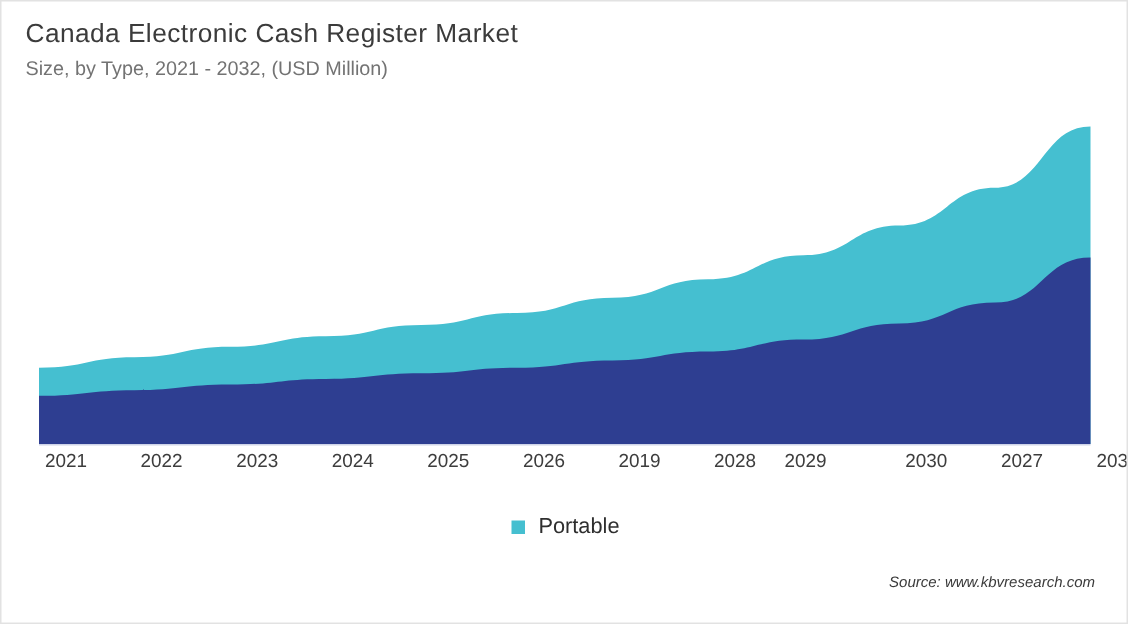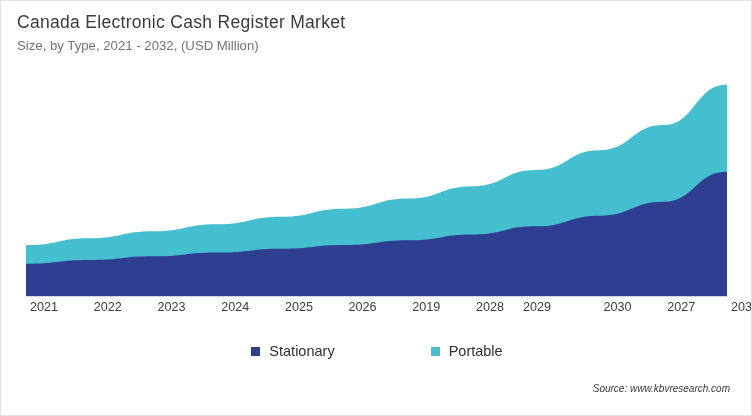--- a/index.html
+++ b/index.html
@@ -125,24 +125,20 @@
       <span class="xtick" style="left: 382.364px;">2019</span>
       <span class="xtick" style="left: 446.091px;">2028</span>
       <span class="xtick" style="left: 493px;">2029</span>
       <span class="xtick" style="left: 573.545px;">2030</span>
       <span class="xtick" style="left: 637.273px;">2027</span>
       <span class="xtick" style="left: 701px;">2032</span>
     </div>
 
   <div id="legend">
       <div class="legend-item">
-        <span class="legend-swatch" style="background: rgb(46, 62, 145);"></span>
-        <span class="legend-label">Stationary</span>
-      </div>
-      <div class="legend-item">
         <span class="legend-swatch" style="background: rgb(69, 191, 208);"></span>
         <span class="legend-label">Portable</span>
       </div>
     </div>
 
   <div id="source">Source: www.kbvresearch.com</div>
 
 </div>
 
 </body></html>

